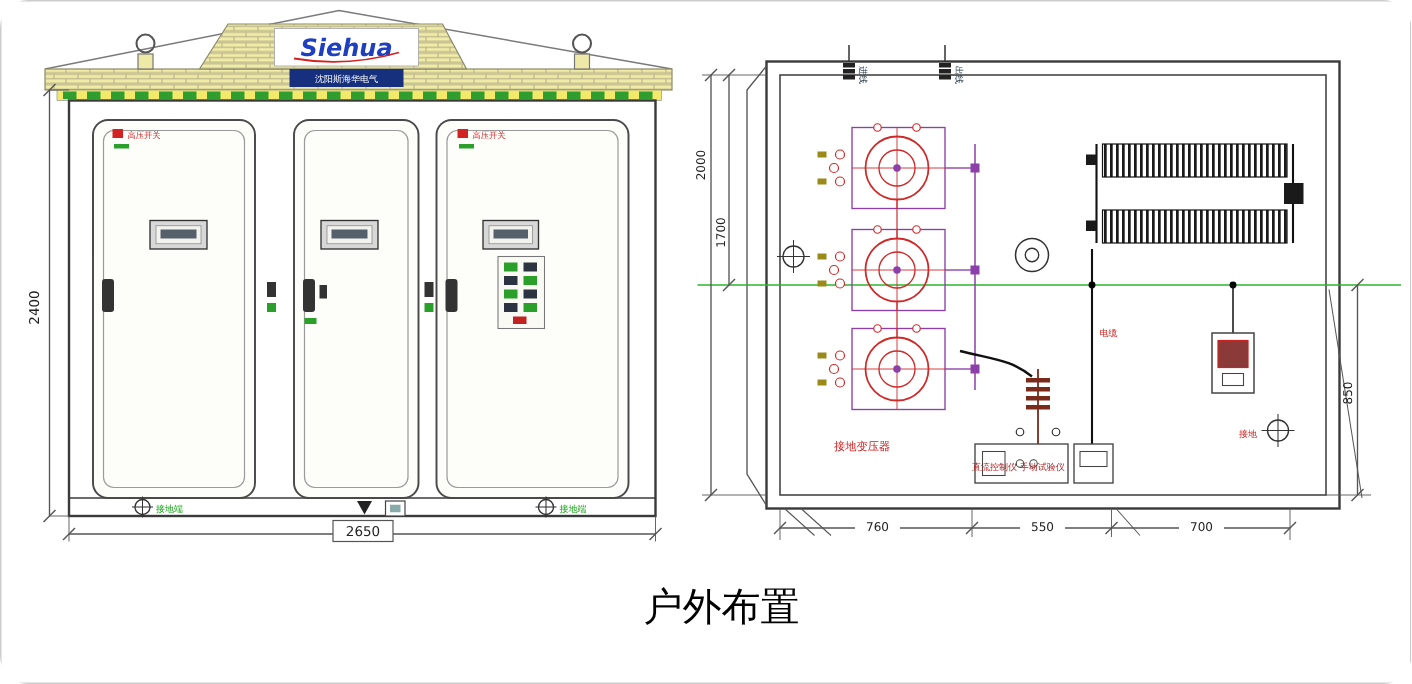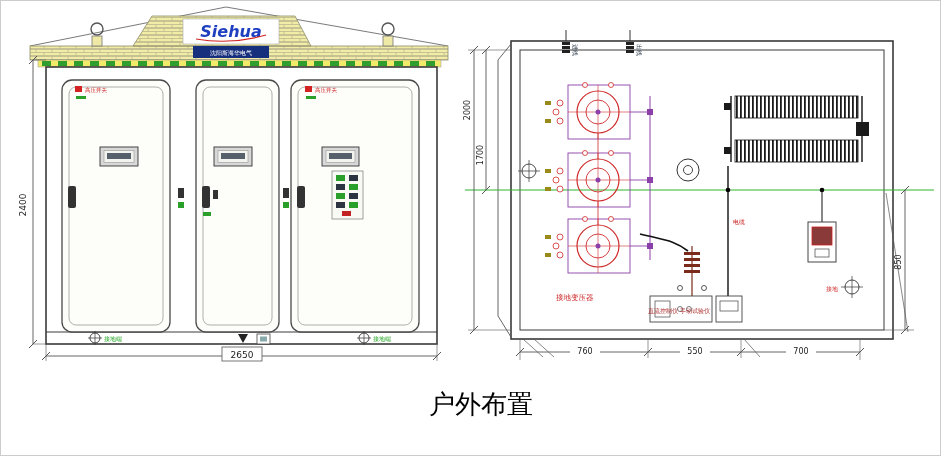--- a/index.html
+++ b/index.html
@@ -1,16 +1,16 @@
 <!DOCTYPE html>
 <html><head>
 <meta charset="utf-8">
 <style>
   html,body{margin:0;padding:0;background:#fff;}
-  .canvas{position:relative;width:941px;height:456px;background:#fff;overflow:hidden;}
+  .canvas{position:relative;width:941px;height:456px;background:#fff;overflow:hidden;border-radius:19px;}
   svg text{font-family:"DejaVu Sans",sans-serif;}
   svg .caption-text{font-family:"DejaVu Serif",serif;}
 </style>
 </head>
 <body>
 
 <div class="canvas">
 <svg width="941" height="456" viewBox="0 0 941 456">
   <defs>
     <pattern id="brick" width="16" height="7" patternUnits="userSpaceOnUse">

